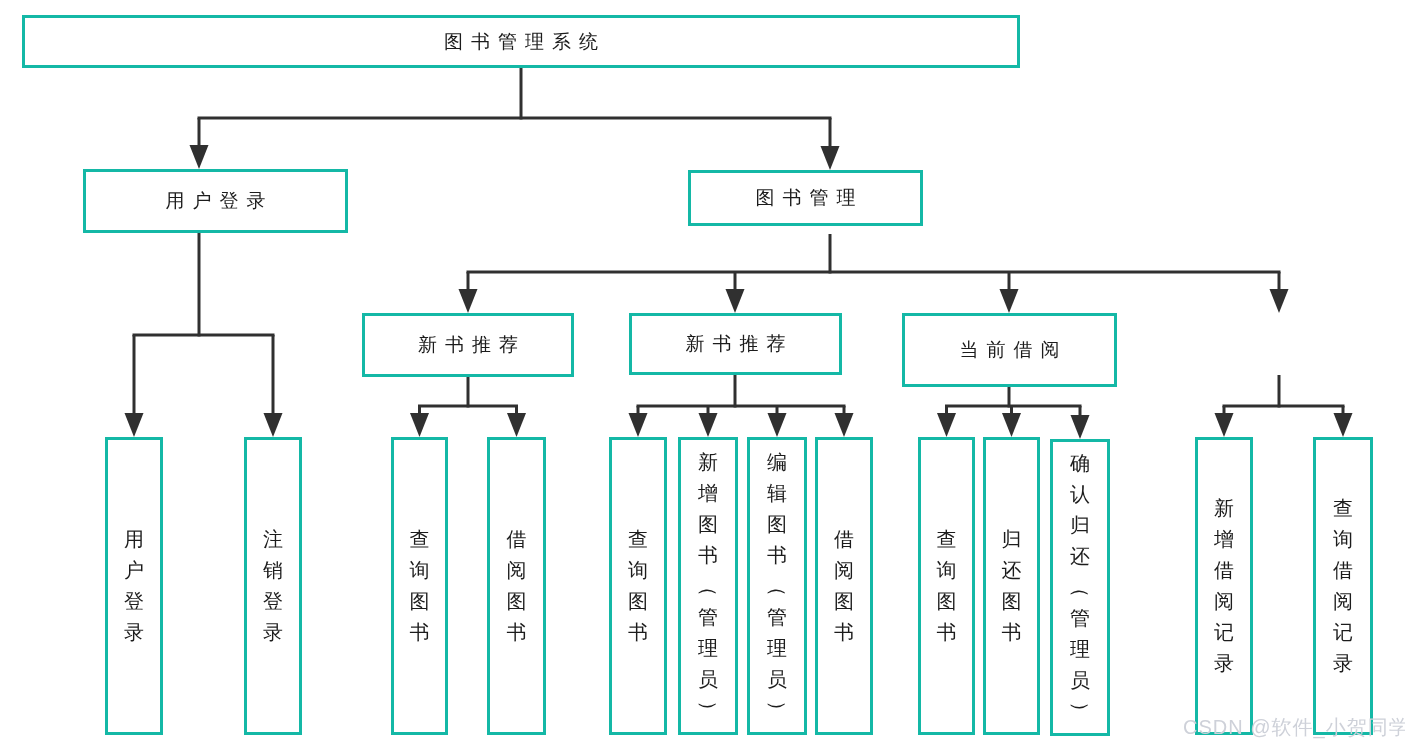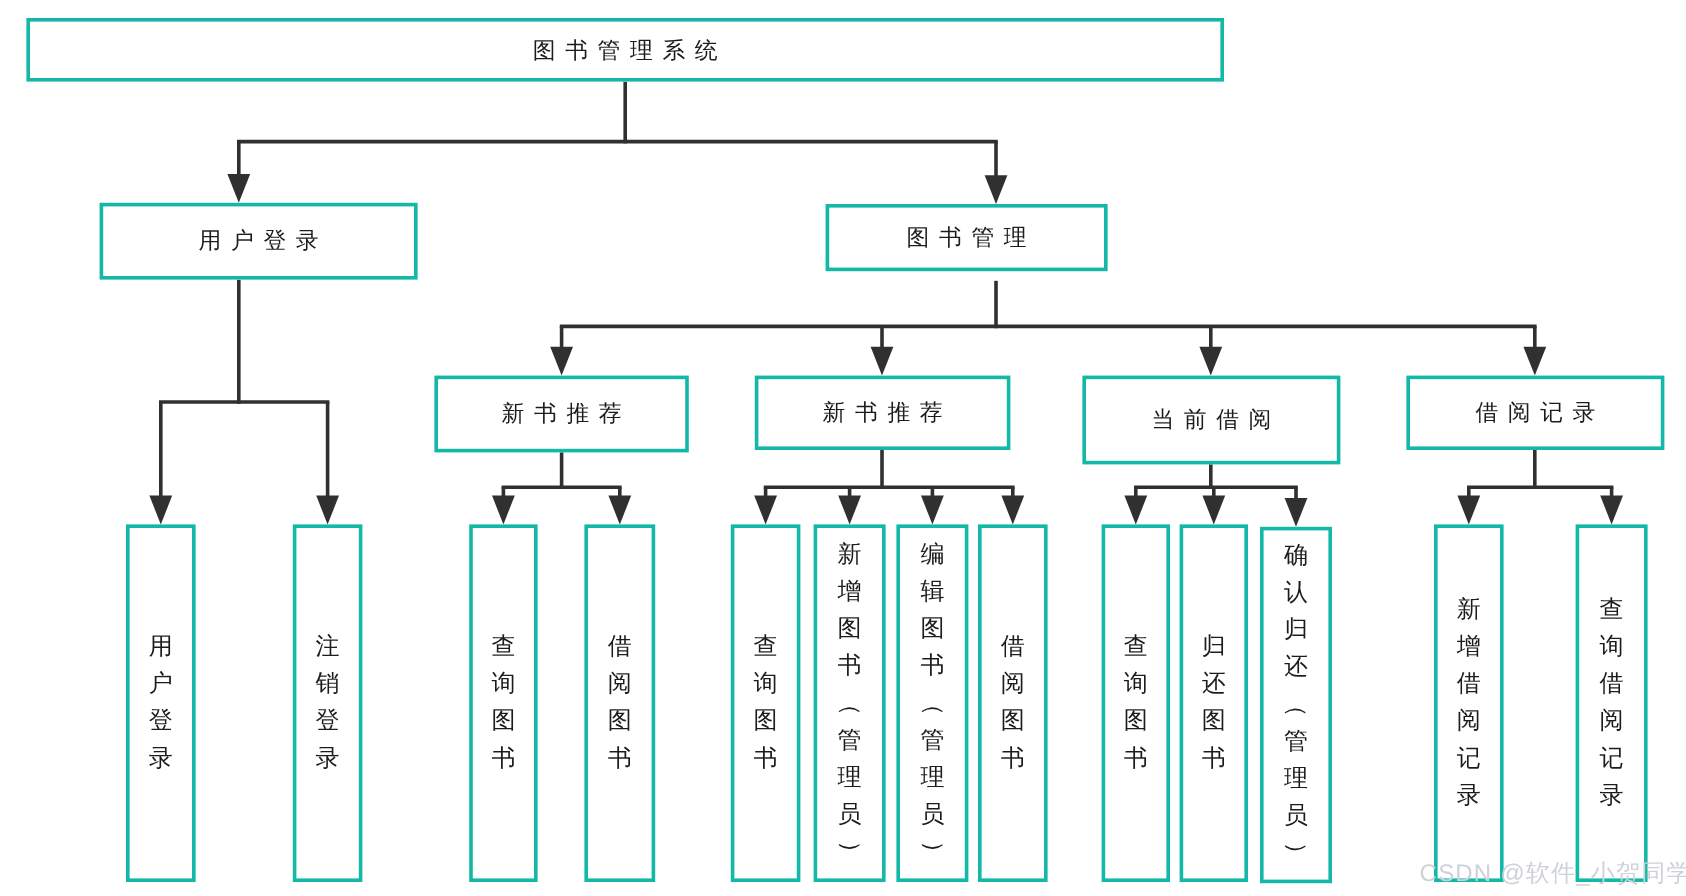--- a/index.html
+++ b/index.html
@@ -115,23 +115,20 @@
 
   <div class="box hbox" style="left:362px;top:313px;width:212px;height:64px">
     <span class="hlabel">新书推荐</span>
   </div>
   <div class="box hbox" style="left:629px;top:313px;width:213px;height:62px">
     <span class="hlabel">新书推荐</span>
   </div>
   <div class="box hbox" style="left:902px;top:313px;width:215px;height:74px">
     <span class="hlabel">当前借阅</span>
   </div>
-  <div class="box hbox" style="left:1172px;top:313px;width:215px;height:62px">
-    <span class="hlabel">借阅记录</span>
-  </div>
 
   <div class="box leaf" style="left:105px;top:437px;width:58px;height:298px">
       <span class="vchar">用</span>
       <span class="vchar">户</span>
       <span class="vchar">登</span>
       <span class="vchar">录</span>
     </div>
   <div class="box leaf" style="left:244px;top:437px;width:58px;height:298px">
       <span class="vchar">注</span>
       <span class="vchar">销</span>

